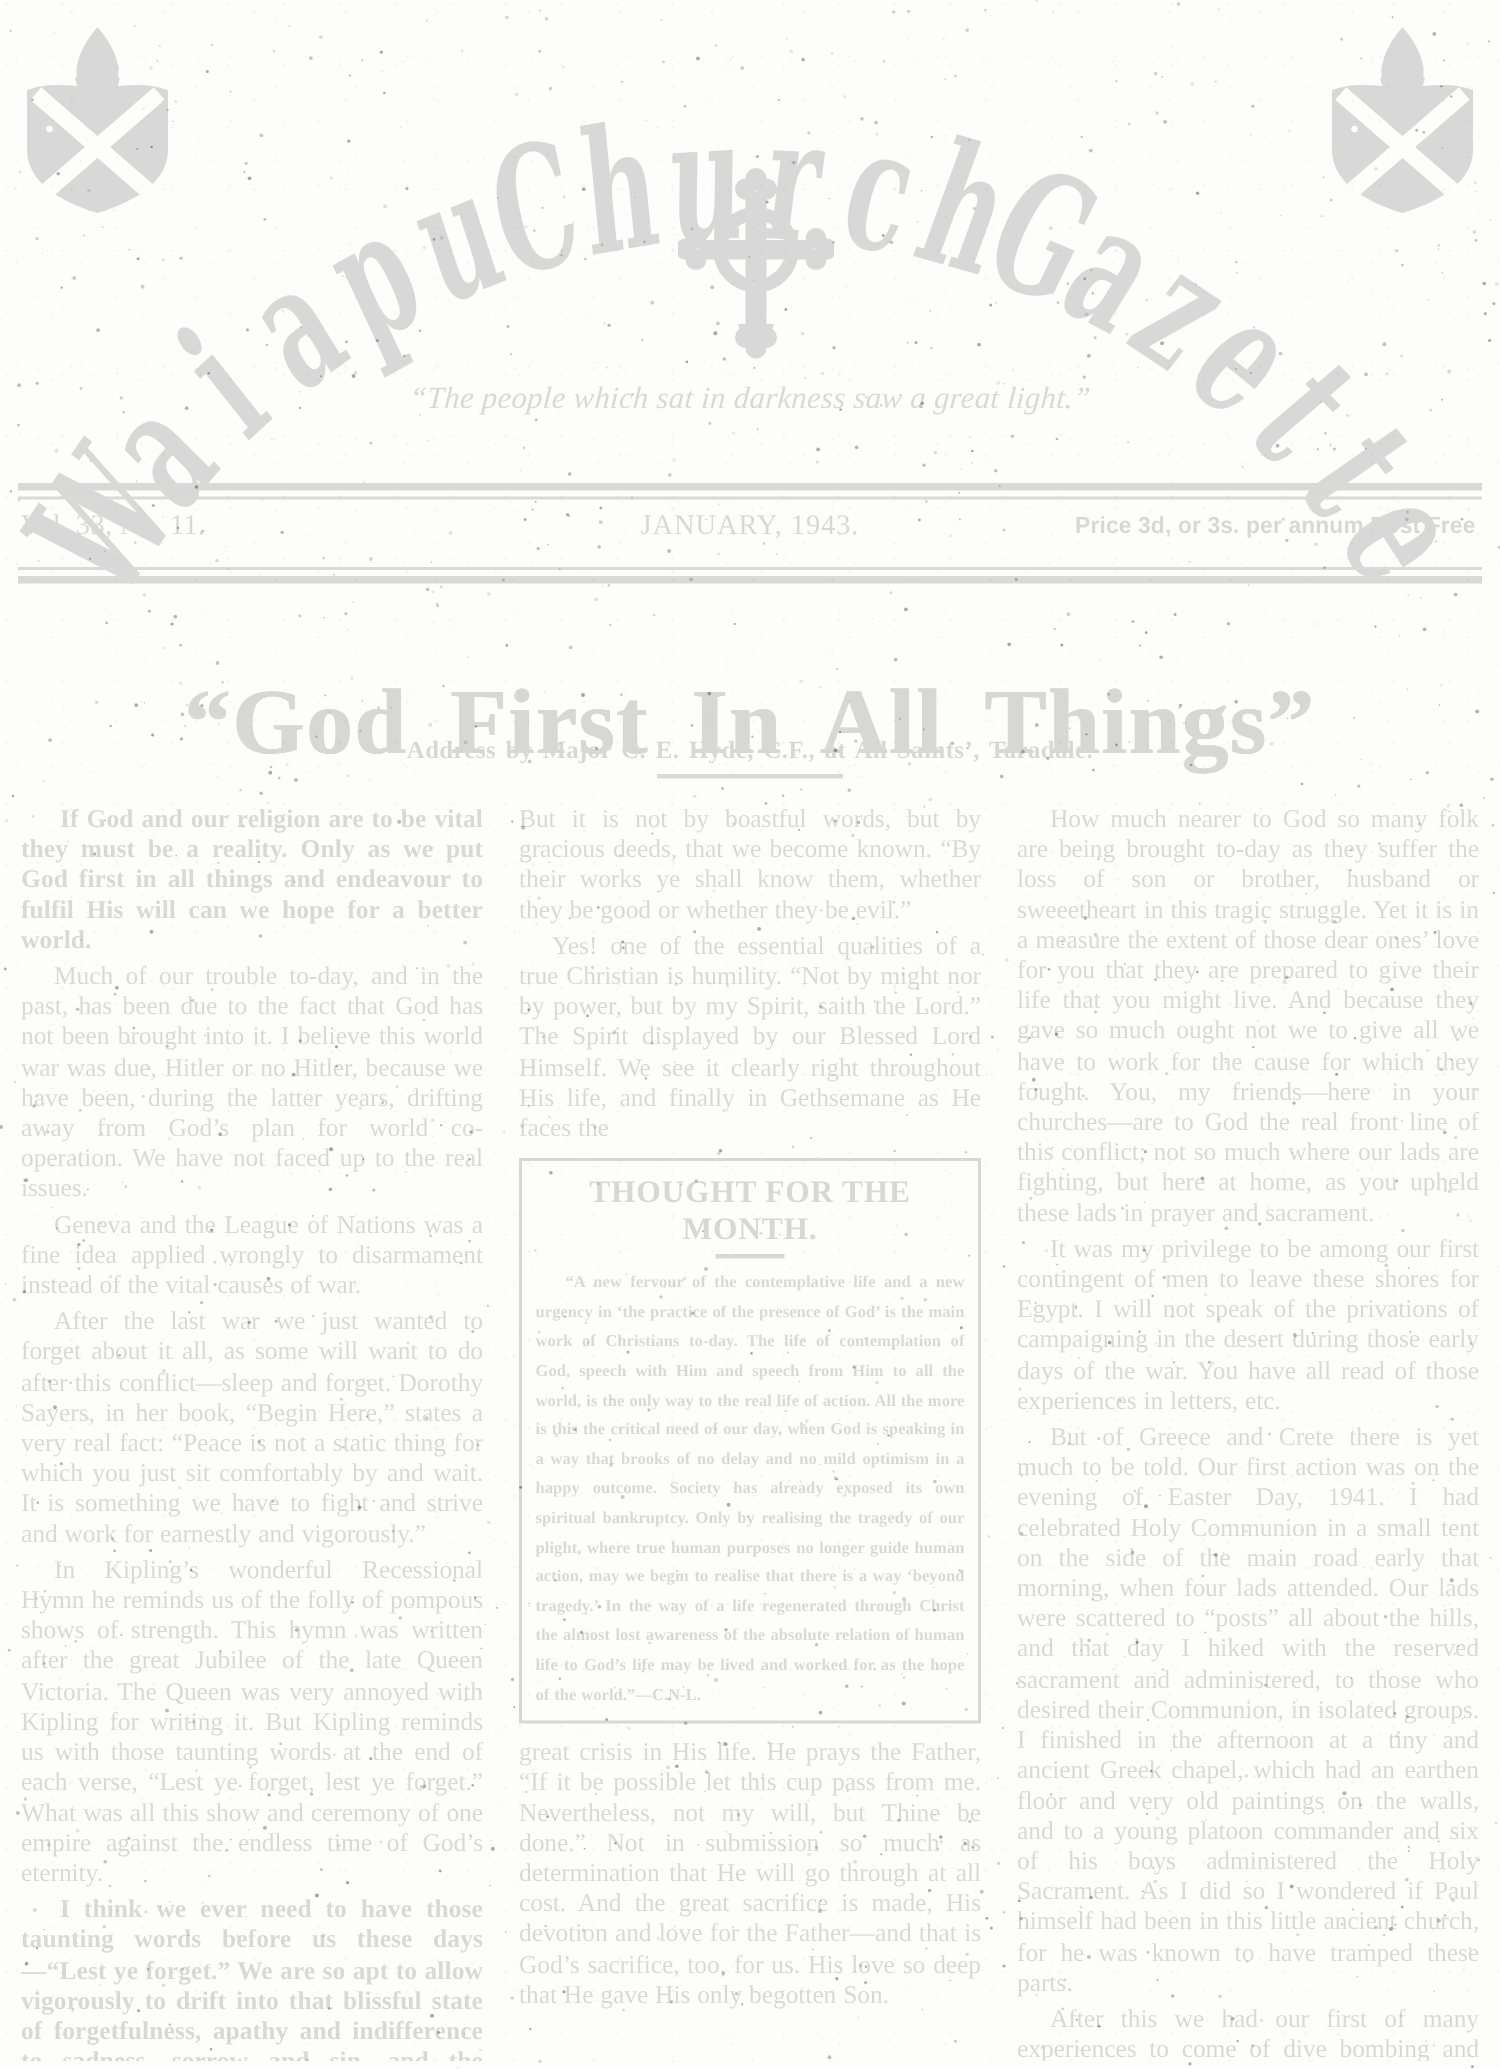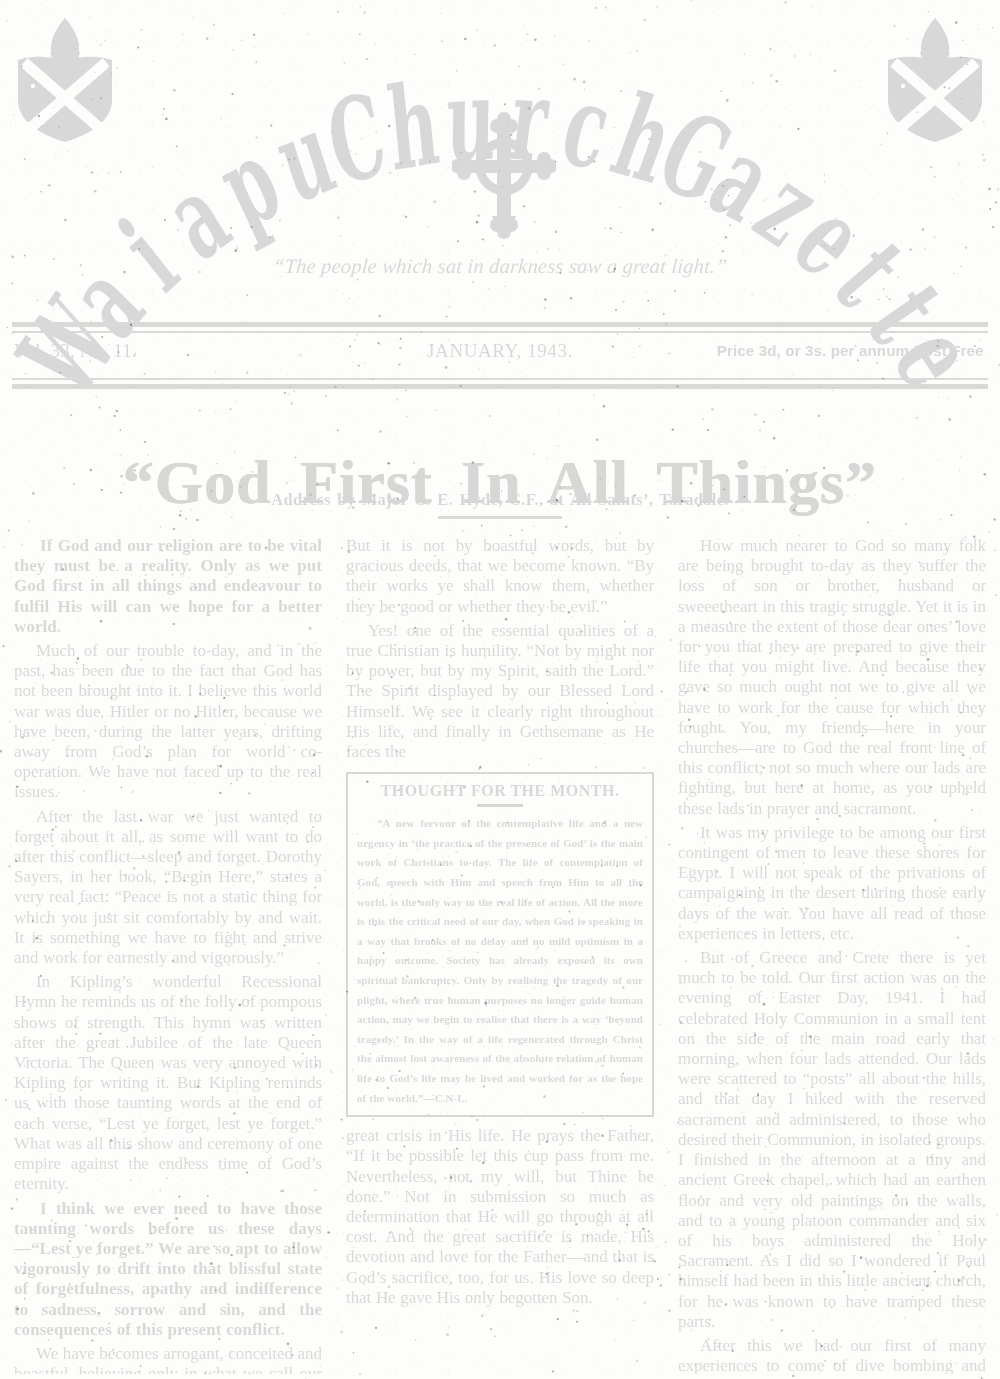--- a/index.html
+++ b/index.html
@@ -220,21 +220,21 @@
   
   .thought-box {
     border: 2px solid #0d0d0d;
     padding: 8px 9px 7px 9px;
     margin: 10px 0 9px 0;
     background: transparent;
   }
   .thought-box .tb-title {
     font-family: "Liberation Serif", serif;
     font-weight: bold;
-    font-size: 16px;
+    font-size: 21px;
     text-align: center;
     letter-spacing: .5px;
     margin-bottom: 4px;
   }
   .thought-box .tb-divider {
     width: 46px;
     height: 3px;
     background: #0d0d0d;
     margin: 2px auto 7px auto;
   }
@@ -374,20 +374,21 @@
 
 <h1 id="headline">“God First In All Things”</h1>
 <div id="byline">Address by Major C. E. Hyde, C.F., at All Saints’, Taradale.</div>
 <div id="byline-rule"></div>
 
 <div id="columns">
 
   <div class="col c1" id="col1">
       <p class="lead">If God and our religion are to be vital they must be a reality.   Only as we put God first in all things and endeavour to fulfil His will can we hope for a better world.</p>
       <p>Much of our trouble to-day, and in the past, has been due to the fact that God has not been brought into it.  I believe this world war was due, Hitler or no Hitler, because we have been, during the latter years, drifting away from God’s plan for world co-operation. We have not faced up to the real issues.</p>
+      <p>Geneva and the League of Nations was a fine idea applied wrongly to disarmament instead of the vital causes of war.</p>
       <p>After the last war we just wanted to forget about it all, as some will want to do after this conflict—sleep and forget. Dorothy Sayers, in her book, “Begin Here,” states a very real fact: “Peace is not a static thing for which you just sit comfortably by and wait.  It is something we have to fight and strive and work for earnestly and vigorously.”</p>
       <p>In Kipling’s wonderful Recessional Hymn he reminds us of the folly of pompous shows of strength.  This hymn was written after the great Jubilee of the late Queen Victoria.  The Queen was very annoyed with Kipling for writing it.  But Kipling reminds us with those taunting words at the end of each verse, “Lest ye forget, lest ye forget.”  What was all this show and ceremony of one empire against the endless time of God’s eternity.</p>
       <p class="lead">I think we ever need to have those taunting words before us these days—“Lest ye forget.”  We are so apt to allow vigorously to drift into that blissful state of forgetfulness, apathy and indifference to sadness, sorrow and sin, and the consequences of this present conflict.</p>
       <p>We have becomes arrogant, conceited and boastful, believing only in what we call our own power.  We have built up a wonderful organisation with the aid of science, but without the true spirit.</p>
     </div>
 
   <div class="col c2" id="col2">
     <div id="col2-top">
         <p class="nolead">But it is not by boastful words, but by gracious deeds, that we become known. “By their works ye shall know them, whether they be good or whether they be evil.”</p>
         <p>Yes! one of the essential qualities of a true Christian is humility.  “Not by might nor by power, but by my Spirit, saith the Lord.”  The Spirit displayed by our Blessed Lord Himself.  We see it clearly right throughout His life, and finally in Gethsemane as He faces the</p>

